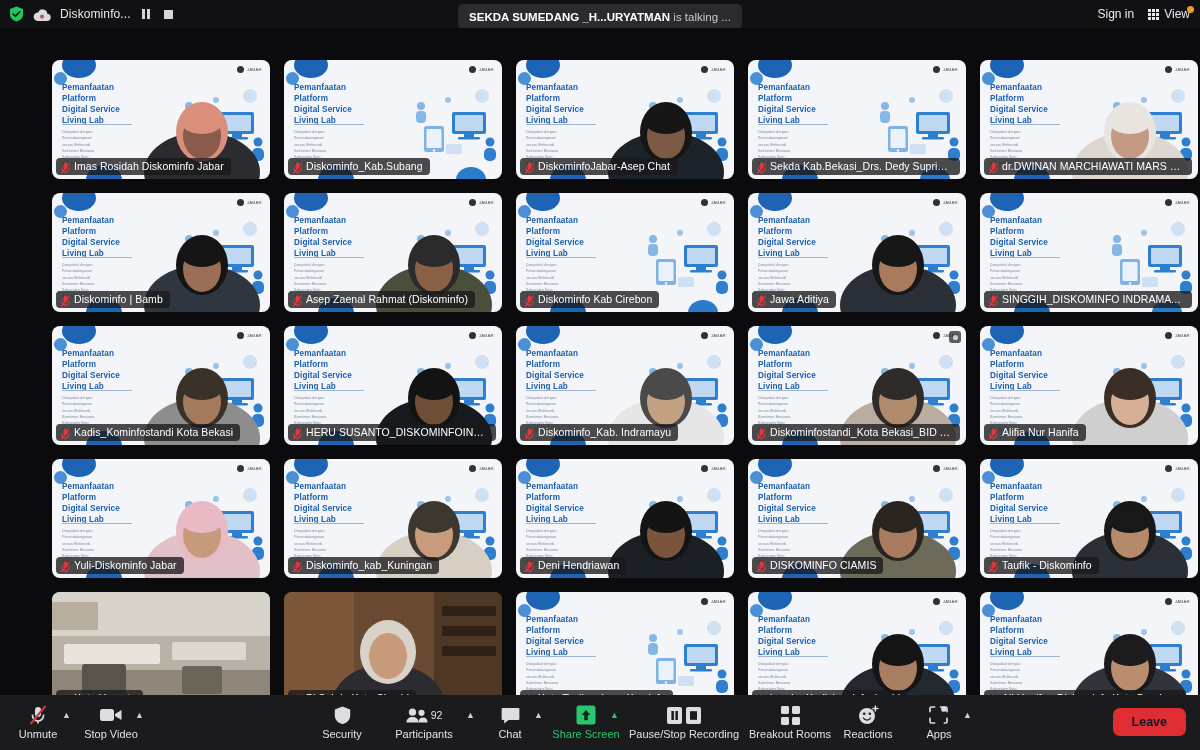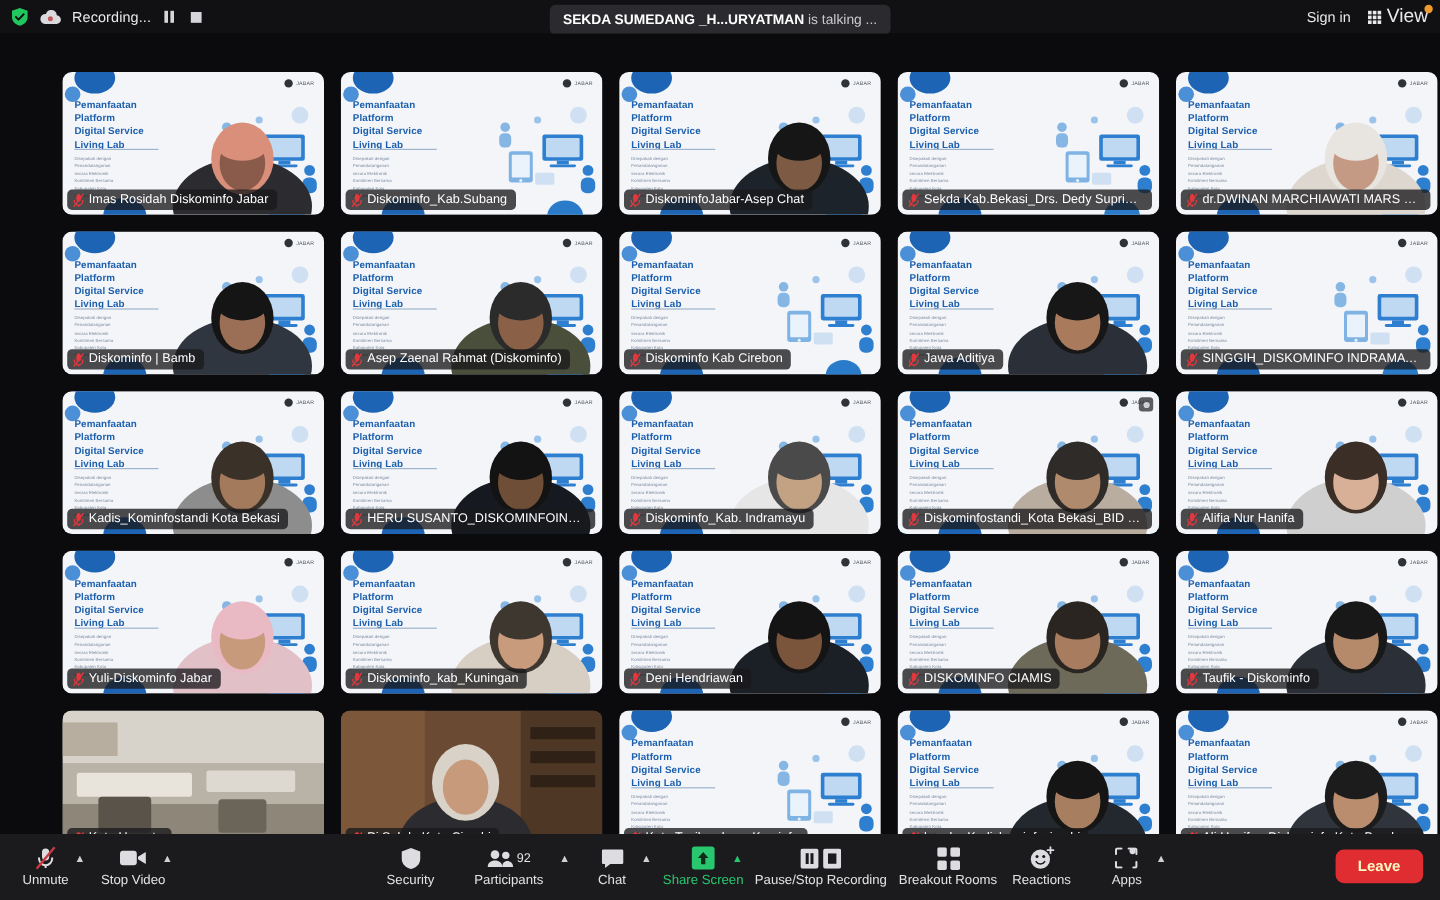--- a/index.html
+++ b/index.html
@@ -42,21 +42,21 @@
   .topbar-center .speaker-name { color: #ffffff; font-size: 11.5px; font-weight: bold; text-align: center; }
   .topbar-center .speaker-verb { color: #c8c8cd; font-size: 11.5px; font-weight: normal; }
 
   .topbar-right {
     position: absolute; right: 10px; top: 0; height: 28px;
     display: flex; align-items: center; gap: 14px;
   }
   .signin-btn { color: #e9e9ec; font-size: 12px; cursor: pointer; }
   .view-btn {
     display: flex; align-items: center; gap: 5px; position: relative;
-    color: #e9e9ec; font-size: 16px; cursor: pointer; justify-content: space-between;
+    color: #e9e9ec; font-size: 12px; cursor: pointer; justify-content: space-between;
   }
   .grid-glyph {
     display: grid; grid-template-columns: repeat(3, 3px); grid-template-rows: repeat(3, 3px);
     gap: 1px;
   }
   .grid-glyph i { background: #e9e9ec; display: block; width: 3px; height: 3px; }
   .view-dot {
     position: absolute; right: -4px; top: -1px;
     width: 7px; height: 7px; border-radius: 50%; background: #ef9b2b;
   }
@@ -203,21 +203,21 @@
   .tb-icon { height: 20px; display: flex; align-items: center; justify-content: center; }
   .tb-label { color: #e2e2e6; font-size: 11px; white-space: nowrap; }
   .tb-label.green { color: #28c76f; }
   .caret {
     position: absolute; right: -11px; top: 16px;
     color: #cfcfd4; font-size: 9px; line-height: 1;
   }
   .caret.green { color: #28c76f; }
   .leave-btn {
     position: absolute; right: 14px; top: 13px;
-    background: #e02d32; color: #fef9c3;
+    background: #e02d32; color: #0f172a;
     font-size: 12.5px; font-weight: bold;
     border: none; border-radius: 7px;
     padding: 7px 19px; cursor: pointer;
   }
   .pill-count {
     color: #e2e2e6; font-size: 10.5px; margin-left: 3px;
   }
 </style>
 </head>
 <body>
@@ -229,21 +229,21 @@
           <path d="M7.5 0.6 L14 3 v5.2 c0 4-3 6.3-6.5 7.2 C4 14.5 1 12.2 1 8.2 V3 Z" fill="#20c75f"></path>
           <path d="M4.2 8.1 l2.2 2.2 4.3-4.4" stroke="#0b0b0d" stroke-width="1.6" fill="none" stroke-linecap="round" stroke-linejoin="round"></path>
         </svg>
     </span>
     <span class="rec-cloud">
       <svg width="18" height="13" viewBox="0 0 18 13">
           <path d="M4.4 12 h9.6 a3.6 3.6 0 0 0 .3-7.2 A4.6 4.6 0 0 0 5.3 3.6 A3.9 3.9 0 0 0 4.4 12 Z" fill="#d9d9de"></path>
           <circle cx="9" cy="7.6" r="2.1" fill="#c05a5a"></circle>
         </svg>
     </span>
-    <span class="rec-label">Recording...</span>
+    <span class="rec-label">Diskominfo...</span>
     <span class="rec-btn">
       <span class="rec-pause-bars">
           <i></i>
           <i></i>
         </span>
     </span>
     <span class="rec-btn">
       <span class="rec-stop-sq"></span>
     </span>
   </div>

